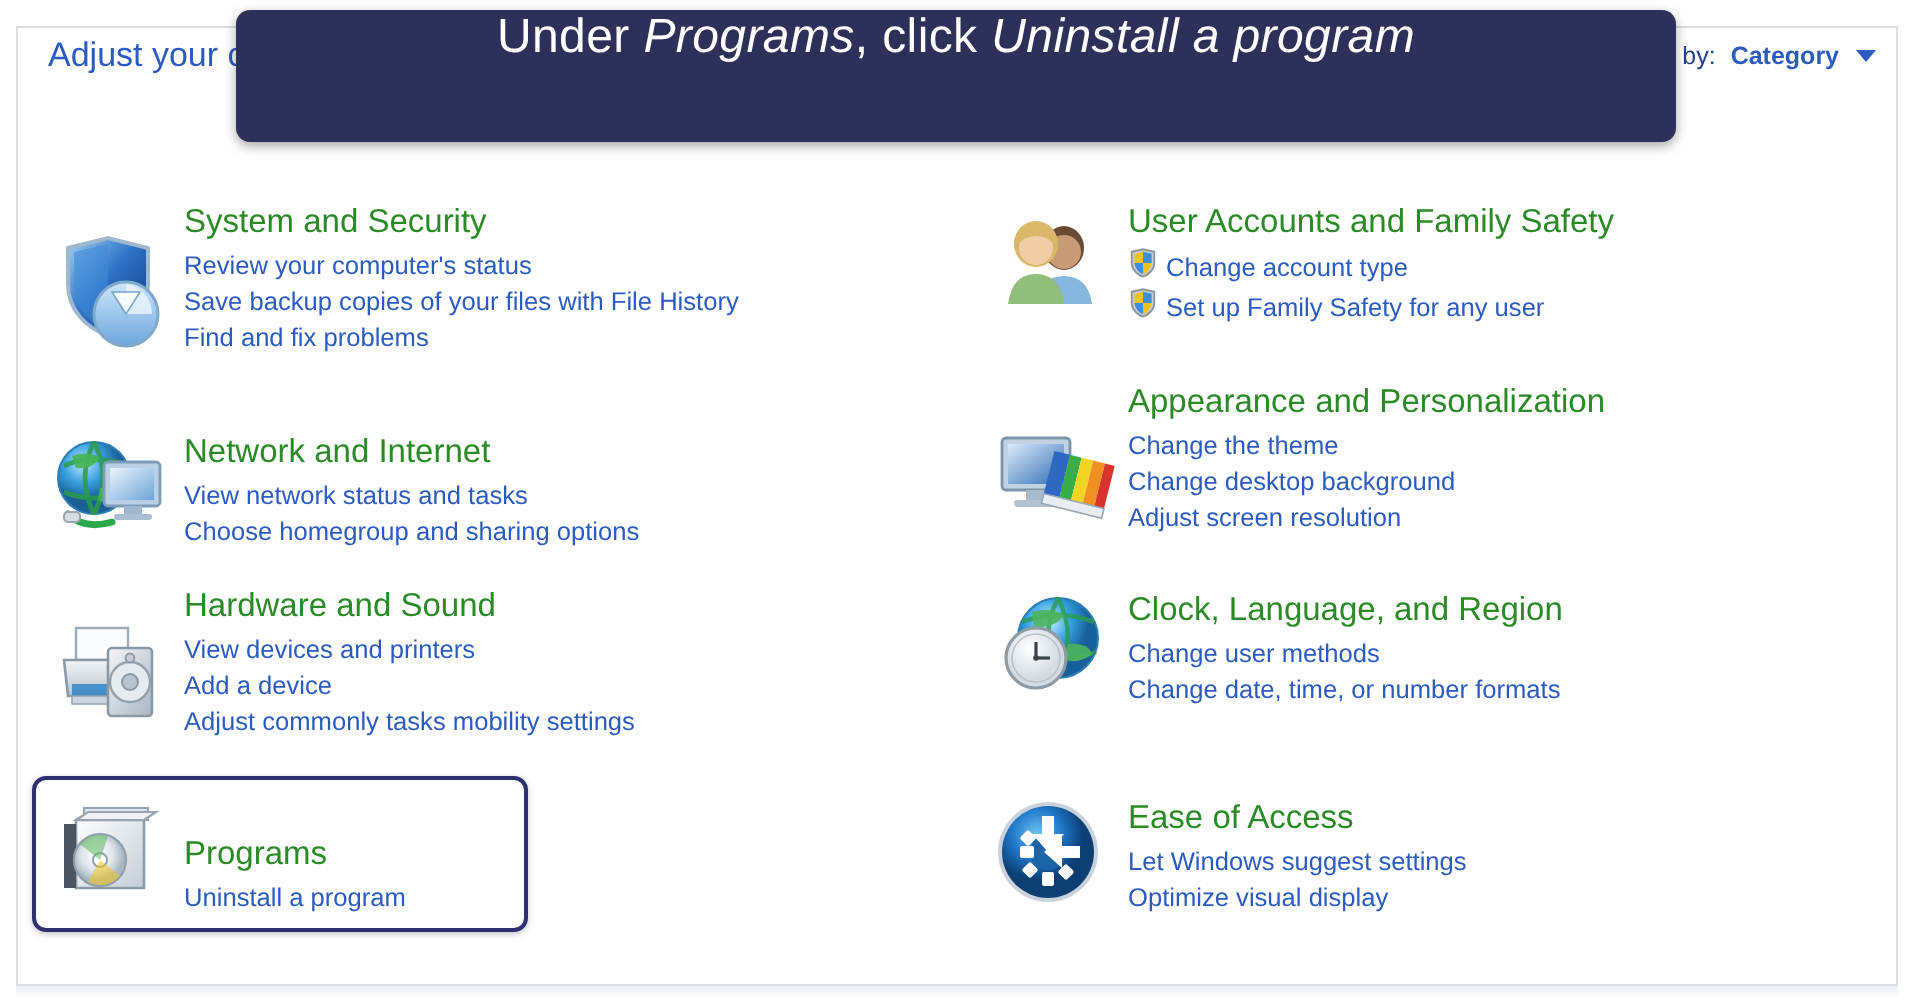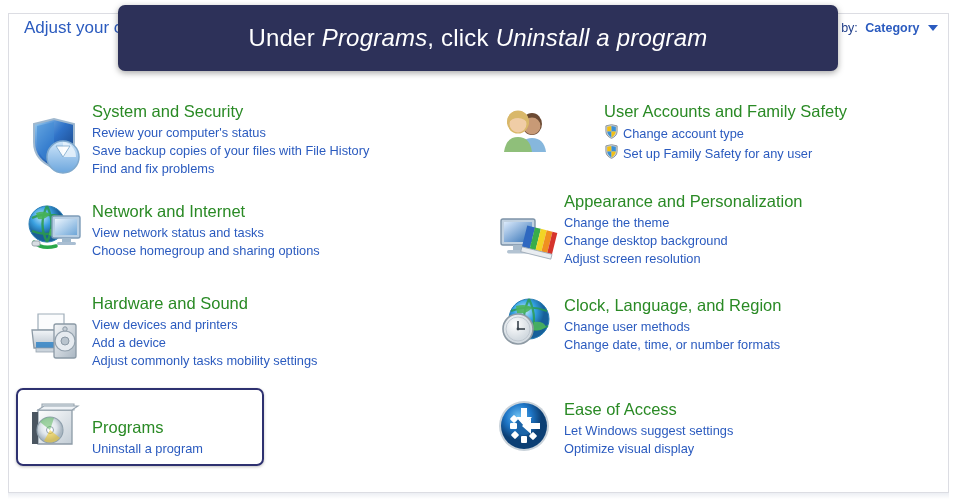--- a/index.html
+++ b/index.html
@@ -97,32 +97,32 @@
     font-size:12.8px;
     color:#2b5bbf;
     line-height:18px;
     white-space:nowrap;
     display:flex;
     align-items:center;
   }
   .cat-link .shield{margin-right:4px;flex:0 0 15px;}
 
   
-  #r1{top:0px;}    #r2{top:100px;}  #r3{top:192px;}  #r4{top:296px;}
-  #q1{top:0px;gap:40px;}    #q2{top:90px;}   #q3{top:194px;}  #q4{top:298px;}
+  #r1{top:0px;}    #r2{top:115px;}  #r3{top:192px;}  #r4{top:296px;}
+  #q1{top:0px;}    #q2{top:90px;}   #q3{top:194px;}  #q4{top:298px;}
   .row{position:absolute;left:0;}
 
   
   #caption-banner{
     position:absolute;
     left:118px; top:5px; width:720px; height:66px;
     background:#2d3159;
     border-radius:7px;
     box-shadow:0 2px 6px rgba(0,0,0,.35);
-    display:flex;align-items:center;justify-content:center;
+    display:flex;justify-content:center;
     z-index:50;
   }
   #caption-text{
     color:#ffffff;
     font-size:24px;
     letter-spacing:.2px;
     white-space:nowrap;
     font-family:"Liberation Sans", sans-serif;
   }
   #caption-text i{font-style:italic;}

